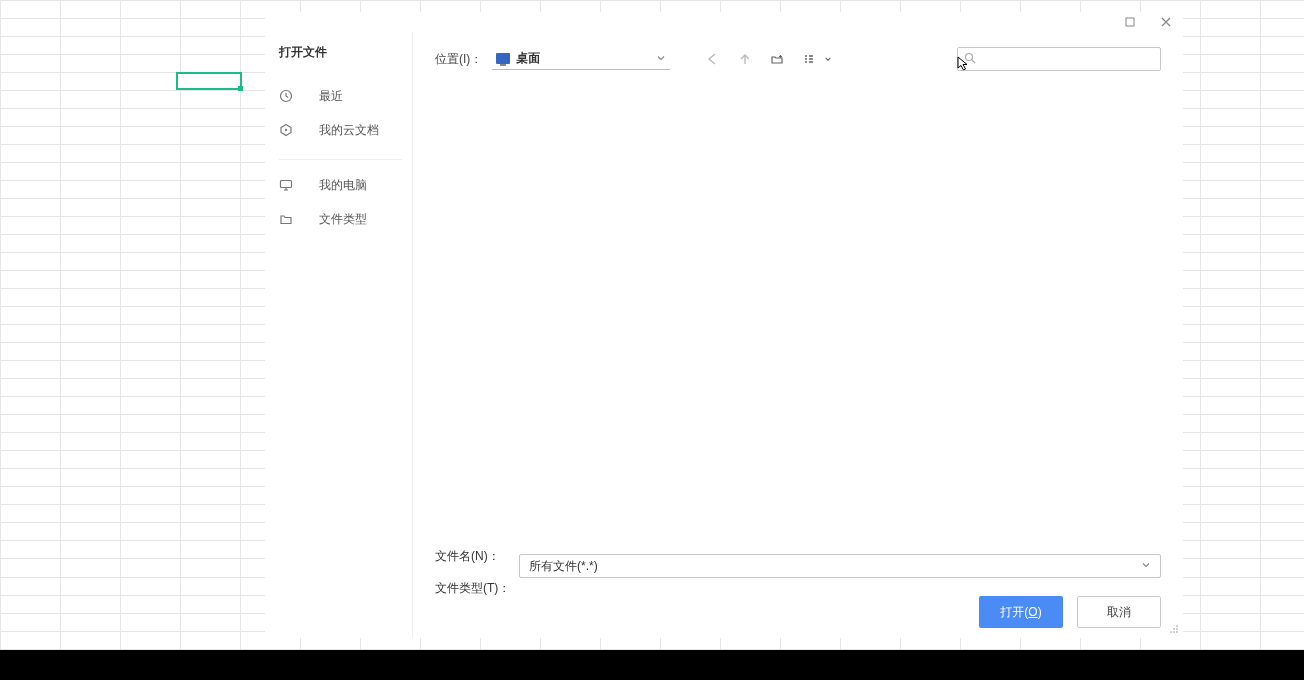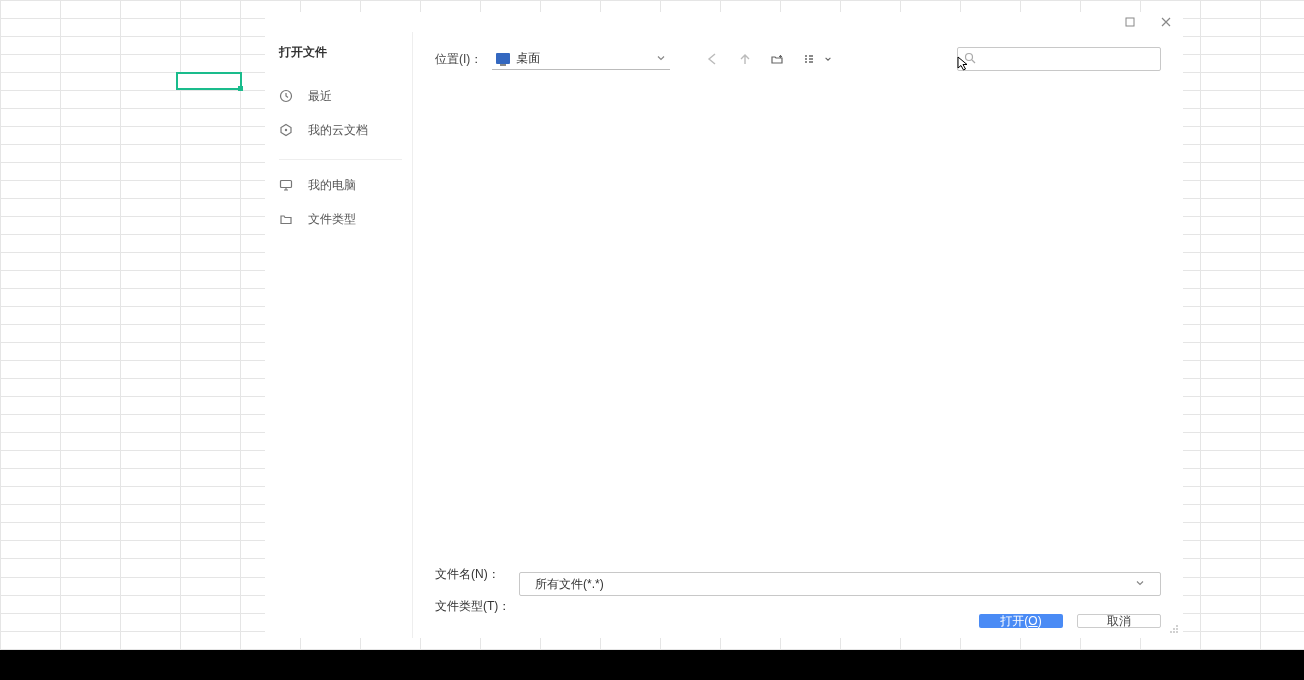--- a/index.html
+++ b/index.html
@@ -53,37 +53,38 @@
   }
   .sidebar h1 {
     font-size: 12px; font-weight: 700; color: #333;
     padding: 6px 0 18px 14px;
   }
   .side-group { padding-bottom: 8px; }
   .side-sep { border-top: 1px solid #eee; margin: 4px 10px 8px 14px; }
   .side-item {
     display: flex; align-items: center;
     height: 34px; padding-left: 14px;
-    color: #555; cursor: pointer; gap: 15px;
+    color: #555; cursor: pointer; gap: 26px;
   }
   .side-item.active { background: #eef0f2; color: #3a7ee0; border-radius: 3px; margin: 0 2px; }
   .side-item .ico { width: 14px; height: 14px; display: flex; align-items: center; justify-content: center; }
   .side-item .ico svg { width: 14px; height: 14px; }
 
   
   .main { flex: 1; display: flex; flex-direction: column; padding: 14px 22px 10px 22px; }
 
   .toolbar { display: flex; align-items: center; gap: 10px; height: 26px; }
   .loc-label { color: #444; }
   .loc-select {
     display: flex; align-items: center; gap: 6px;
     width: 178px; height: 22px;
     border-bottom: 1px solid #bbb;
     padding: 0 4px; color: #333;
     justify-content: flex-start;
+    font-weight: bold;
   }
   .loc-select .desktop-ico { width: 14px; height: 11px; background: #3468c0; border-radius: 1px; position: relative; }
   .loc-select .desktop-ico::after { content:""; position:absolute; left:4px; bottom:-2px; width:6px; height:2px; background:#888; }
   .loc-select .label { flex: 1; }
   .chev { color: #888; }
 
   .nav-btn { width: 22px; height: 22px; display:flex; align-items:center; justify-content:center; color:#bbb; }
   .nav-btn svg { width: 14px; height: 14px; }
   .nav-btn.enabled { color:#666; }
 
@@ -100,26 +101,26 @@
   .file-area { flex: 1; }
 
   .bottom { }
   .row { display: flex; align-items: center; height: 32px; gap: 8px; }
   .row .lbl { width: 76px; color: #333; margin-top: 44px; }
   .filename-input {
     flex: 1; height: 24px;
   }
   .filetype-select {
     flex: 1; height: 24px; border: 1px solid #c8c8c8; border-radius: 2px;
-    display: flex; align-items: center; padding: 0 15px; justify-content: space-between; color:#333;
+    display: flex; align-items: center; padding: 0 9px; justify-content: space-between; color:#333;
   }
 
   .buttons { display: flex; justify-content: flex-end; gap: 14px; padding-top: 14px; }
   .btn {
-    min-width: 84px; height: 14px; border-radius: 2px;
+    min-width: 84px; height: 32px; border-radius: 2px;
     display: flex; align-items: center; justify-content: center;
     font-size: 12px; cursor: pointer;
   }
   .btn-primary { background: #4a8bf5; color: #fff; }
   .btn-default { background: #fff; border: 1px solid #ccc; color: #444; }
   .underline { text-decoration: underline; }
 
   .resize-grip {
     position: absolute; right: 4px; bottom: 4px; width: 12px; height: 12px;
     color: #bbb;

